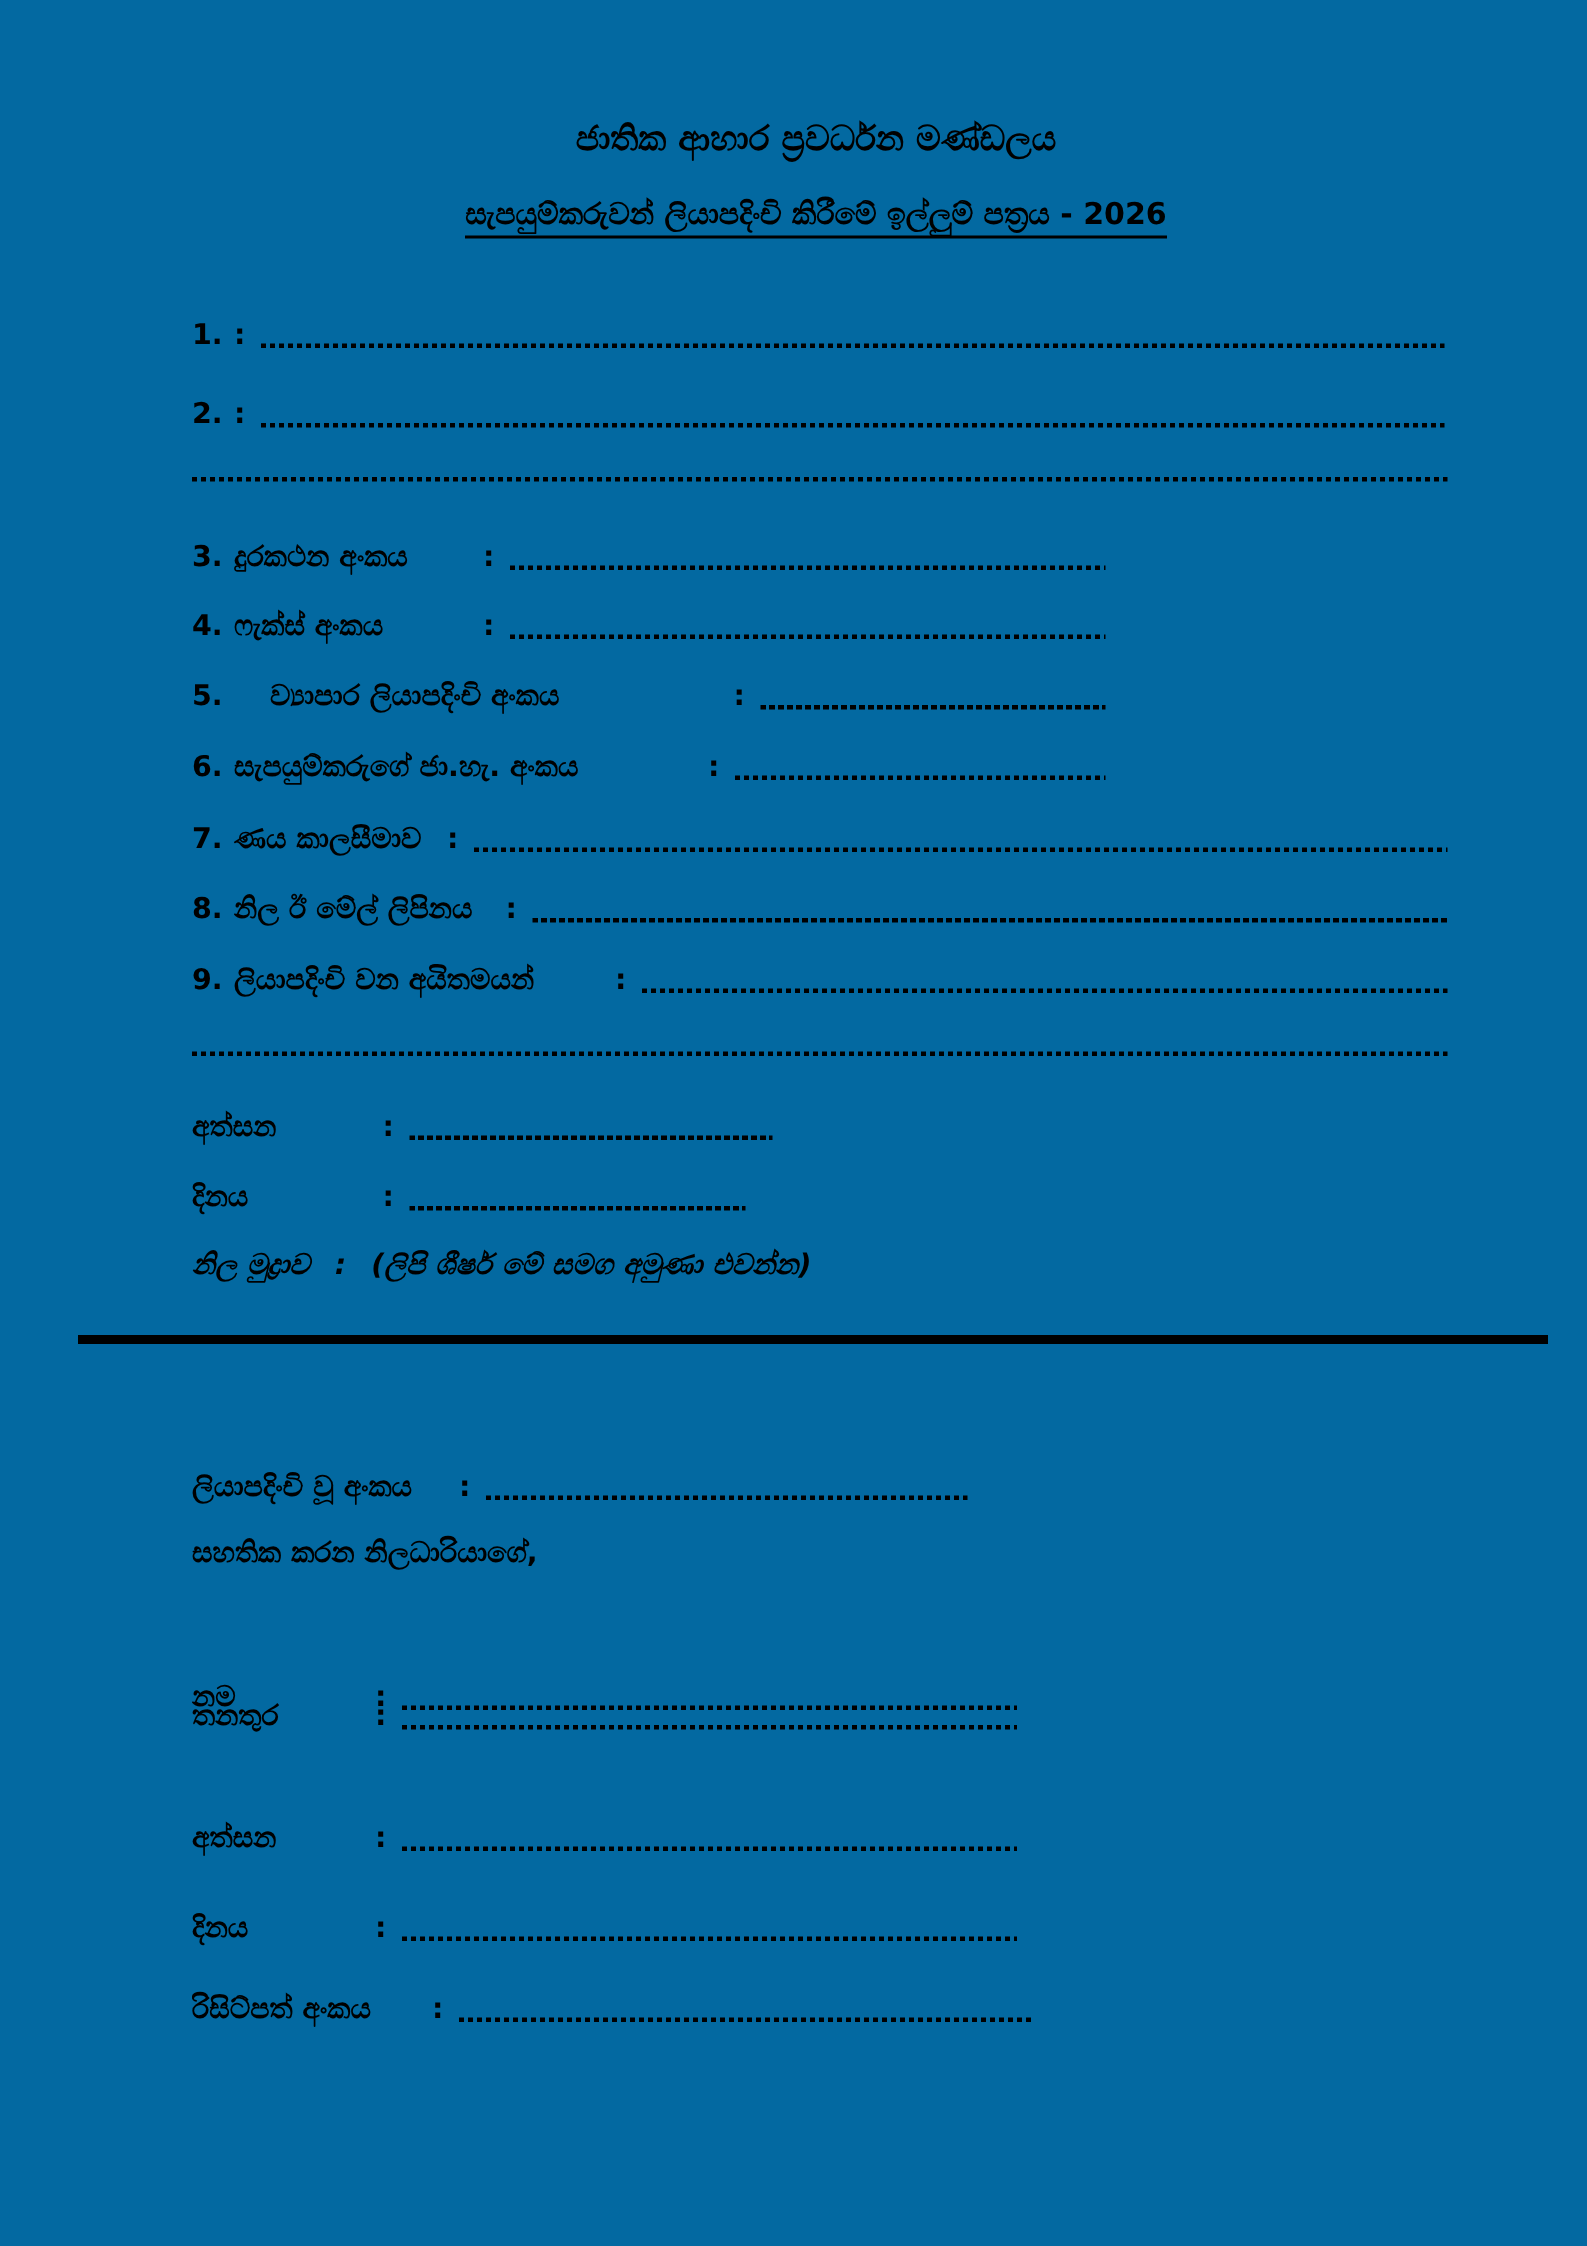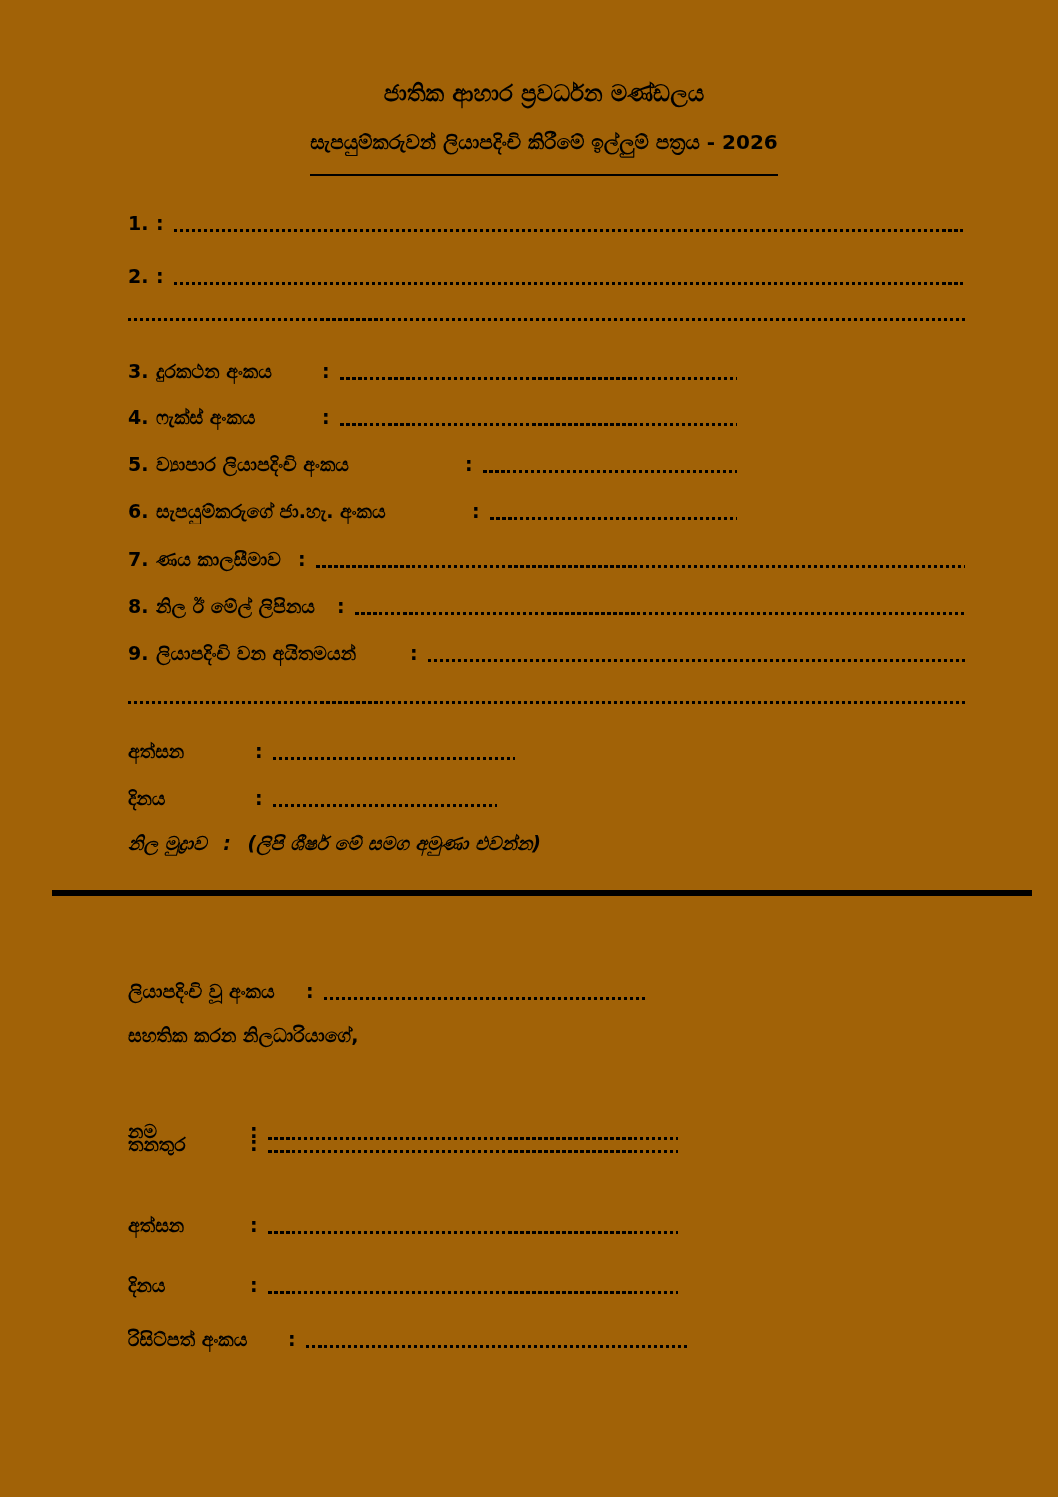--- a/index.html
+++ b/index.html
@@ -1,27 +1,27 @@
 <!DOCTYPE html>
 <html><head>
 <meta charset="utf-8">
 <style>
   html,body{margin:0;padding:0;background:#e8e8e8;}
   .page{
     position:relative;
     width:1058px;height:1497px;
-    background:#a16207;
+    background:#0369a1;
     font-family:"DejaVu Sans", sans-serif;
     color:#000;
     overflow:hidden;
   }
   .centered{position:absolute;left:0;width:100%;text-align:center;}
   .title{top:80px;font-size:23px;font-weight:bold;padding-left:30px;box-sizing:border-box;}
   .subtitle{top:130px;font-size:20px;font-weight:bold;padding-left:30px;box-sizing:border-box;}
-  .uline{display:inline-block;border-bottom:2px solid #000;padding-bottom:20px;}
+  .uline{display:inline-block;border-bottom:2px solid #000;padding-bottom:3px;}
   .row{
     position:absolute;left:128px;
     display:flex;align-items:flex-end;
     font-size:19px;font-weight:bold;line-height:26px;height:28px;
     white-space:nowrap;
   }
   .no{flex:none;width:28px;}
   .lbl{flex:none;overflow:hidden;}
   .colon{flex:none;margin-right:10px;}
   .dots{
@@ -67,21 +67,21 @@
 
   <div class="row" style="top:402px;width:609px;">
     <span class="no">4.</span>
     <span class="lbl" style="width:166px;">ෆැක්ස් අංකය</span>
     <span class="colon">:</span>
     <span class="dots"></span>
   </div>
 
   <div class="row" style="top:449px;width:609px;">
     <span class="no">5.</span>
-    <span class="lbl" style="width:309px;">ව්‍යාපාර ලියාපදිංචි අංකය</span>
+    <span class="lbl" style="width:309px;margin-left:24px;">ව්‍යාපාර ලියාපදිංචි අංකය</span>
     <span class="colon">:</span>
     <span class="dots"></span>
   </div>
 
   <div class="row" style="top:496px;width:609px;">
     <span class="no">6.</span>
     <span class="lbl" style="width:316px;">සැපයුම්කරුගේ ජා.හැ. අංකය</span>
     <span class="colon">:</span>
     <span class="dots"></span>
   </div>

